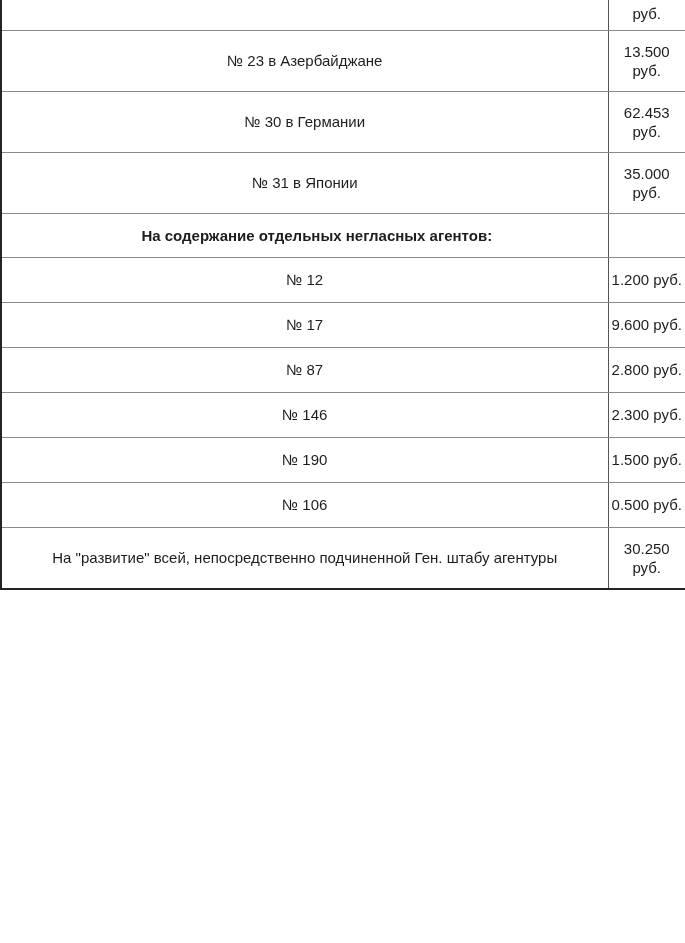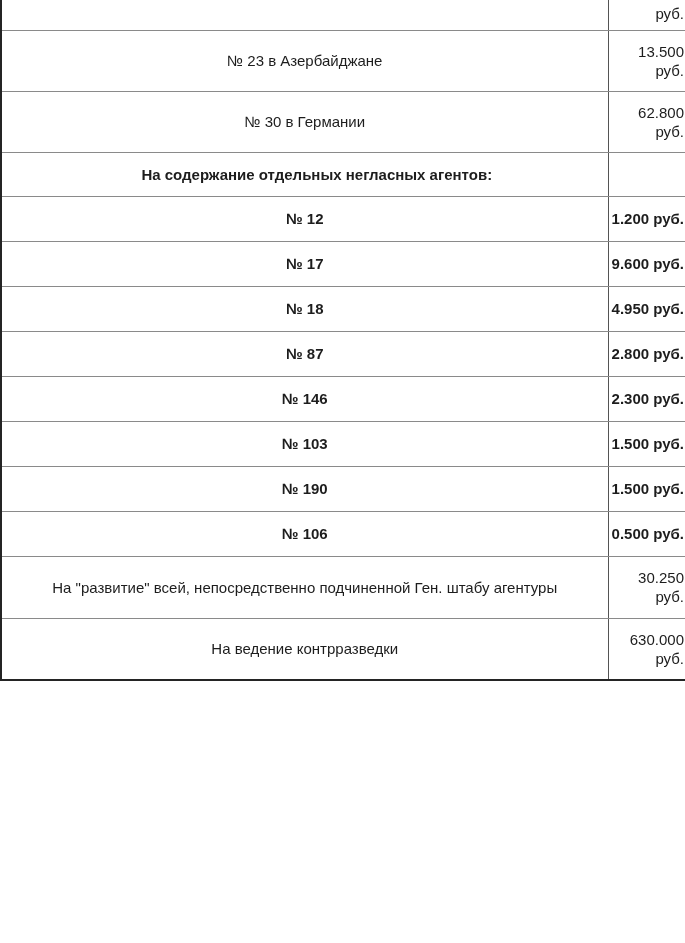--- a/index.html
+++ b/index.html
@@ -32,30 +32,29 @@
     border-bottom: 1px solid #8a8a8a;
     background: #ffffff;
   }
   td.item-cell {
     border-left: 2px solid #242424;
     border-right: 1px solid #545454;
   }
   td.amount-cell {
     border-right: 2px solid #242424;
     padding: 2px 1px;
-    text-align: right;
   }
   
   tr:first-child td { border-top: none; }
   tr:last-child td { border-bottom: 2px solid #242424; }
 
   tr.row-partial { height: 30px; }
   tr.row-tall    { height: 61px; }
   tr.row-header  { height: 44px; }
-  tr.row-normal  { height: 45px; font-weight: bold; }
+  tr.row-normal  { height: 45px; }
   tr.row-tall-bottom { height: 62px; }
 
   tr.row-partial td.amount-cell { vertical-align: top; padding-top: 4px; }
 
   .row-header .item-label {
     font-weight: bold;
     margin-left: 24px;
   }
   .item-label {
     display: inline-block;
@@ -96,25 +95,34 @@
       <span class="amount-line">13.500</span>
       <span class="amount-line">руб.</span>
     </td>
   </tr>
 
   <tr class="row-tall">
     <td class="item-cell">
       <span class="item-label">№ 30 в Германии</span>
     </td>
     <td class="amount-cell">
-      <span class="amount-line">62.800</span>
-      <span class="amount-line">руб.</span>
-    </td>
-  </tr>
-
+      <span class="amount-line">62.453</span>
+      <span class="amount-line">руб.</span>
+    </td>
+  </tr>
+
+  <tr class="row-tall">
+    <td class="item-cell">
+      <span class="item-label">№ 31 в Японии</span>
+    </td>
+    <td class="amount-cell">
+      <span class="amount-line">35.000</span>
+      <span class="amount-line">руб.</span>
+    </td>
+  </tr>
 
   <tr class="row-header">
     <td class="item-cell">
       <span class="item-label">На содержание отдельных негласных агентов:</span>
     </td>
     <td class="amount-cell">
       
       
     </td>
   </tr>
@@ -132,29 +140,20 @@
   <tr class="row-normal">
     <td class="item-cell">
       <span class="item-label">№ 17</span>
     </td>
     <td class="amount-cell">
       <span class="amount-line">9.600 руб.</span>
 
     </td>
   </tr>
 
-  <tr class="row-normal">
-    <td class="item-cell">
-      <span class="item-label">№ 18</span>
-    </td>
-    <td class="amount-cell">
-      <span class="amount-line">4.950 руб.</span>
-
-    </td>
-  </tr>
 
   <tr class="row-normal">
     <td class="item-cell">
       <span class="item-label">№ 87</span>
     </td>
     <td class="amount-cell">
       <span class="amount-line">2.800 руб.</span>
 
     </td>
   </tr>
@@ -162,42 +161,33 @@
   <tr class="row-normal">
     <td class="item-cell">
       <span class="item-label">№ 146</span>
     </td>
     <td class="amount-cell">
       <span class="amount-line">2.300 руб.</span>
 
     </td>
   </tr>
 
-  <tr class="row-normal">
-    <td class="item-cell">
-      <span class="item-label">№ 103</span>
+
+  <tr class="row-normal">
+    <td class="item-cell">
+      <span class="item-label">№ 190</span>
     </td>
     <td class="amount-cell">
       <span class="amount-line">1.500 руб.</span>
 
     </td>
   </tr>
 
   <tr class="row-normal">
     <td class="item-cell">
-      <span class="item-label">№ 190</span>
-    </td>
-    <td class="amount-cell">
-      <span class="amount-line">1.500 руб.</span>
-
-    </td>
-  </tr>
-
-  <tr class="row-normal">
-    <td class="item-cell">
       <span class="item-label">№ 106</span>
     </td>
     <td class="amount-cell">
       <span class="amount-line">0.500 руб.</span>
 
     </td>
   </tr>
 
 
 
@@ -206,24 +196,15 @@
     <td class="item-cell">
       <span class="item-label">На "развитие" всей, непосредственно подчиненной Ген. штабу агентуры</span>
     </td>
     <td class="amount-cell">
       <span class="amount-line">30.250</span>
       <span class="amount-line">руб.</span>
     </td>
   </tr>
 
 
-  <tr class="row-tall-bottom">
-    <td class="item-cell">
-      <span class="item-label">На ведение контрразведки</span>
-    </td>
-    <td class="amount-cell">
-      <span class="amount-line">630.000</span>
-      <span class="amount-line">руб.</span>
-    </td>
-  </tr>
 </tbody>
   </table>
 </div>
 
 </body></html>

